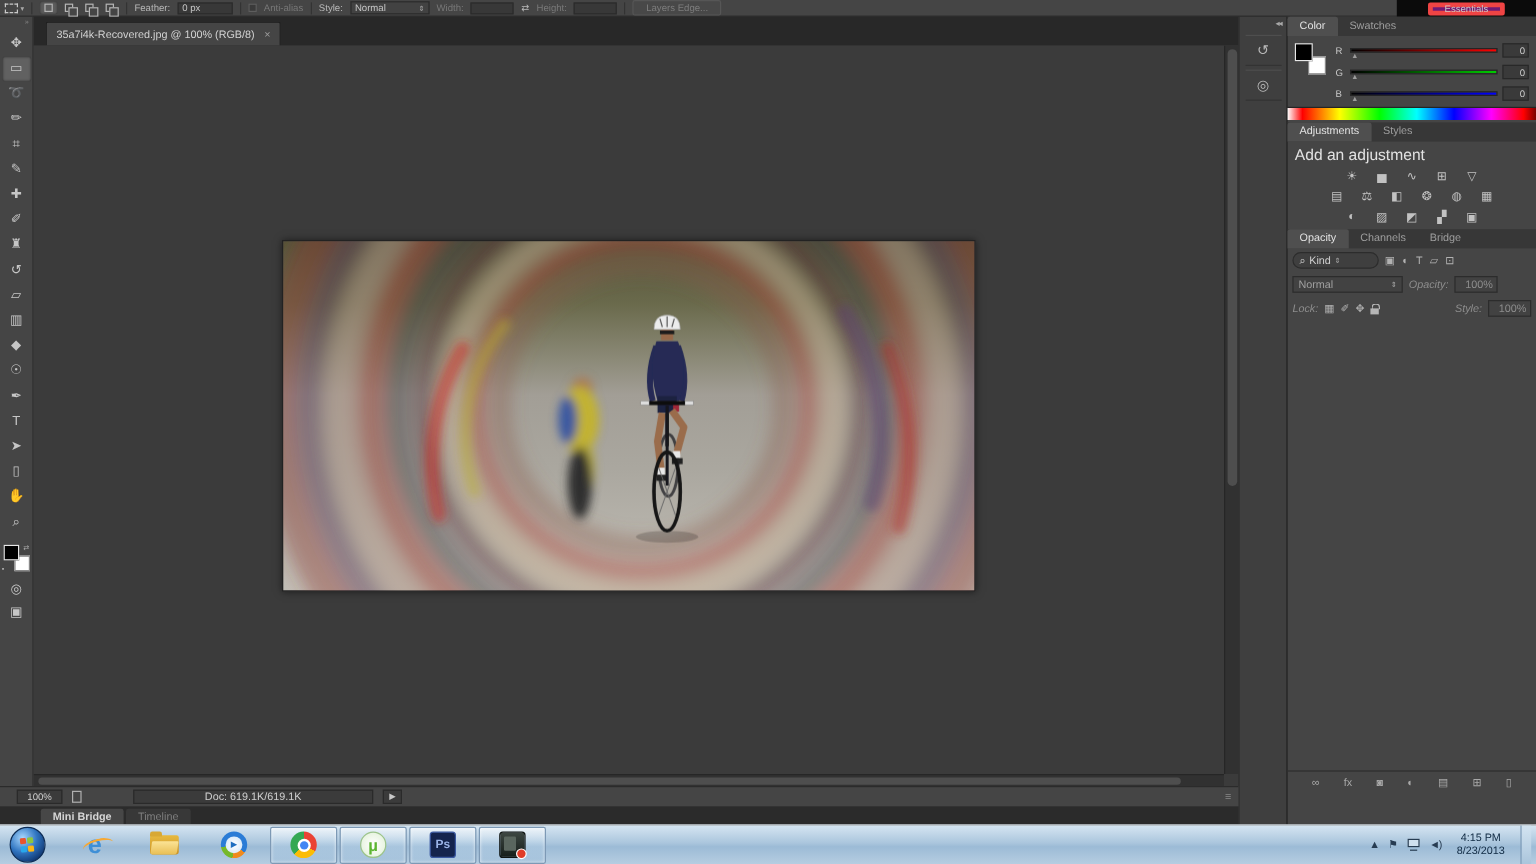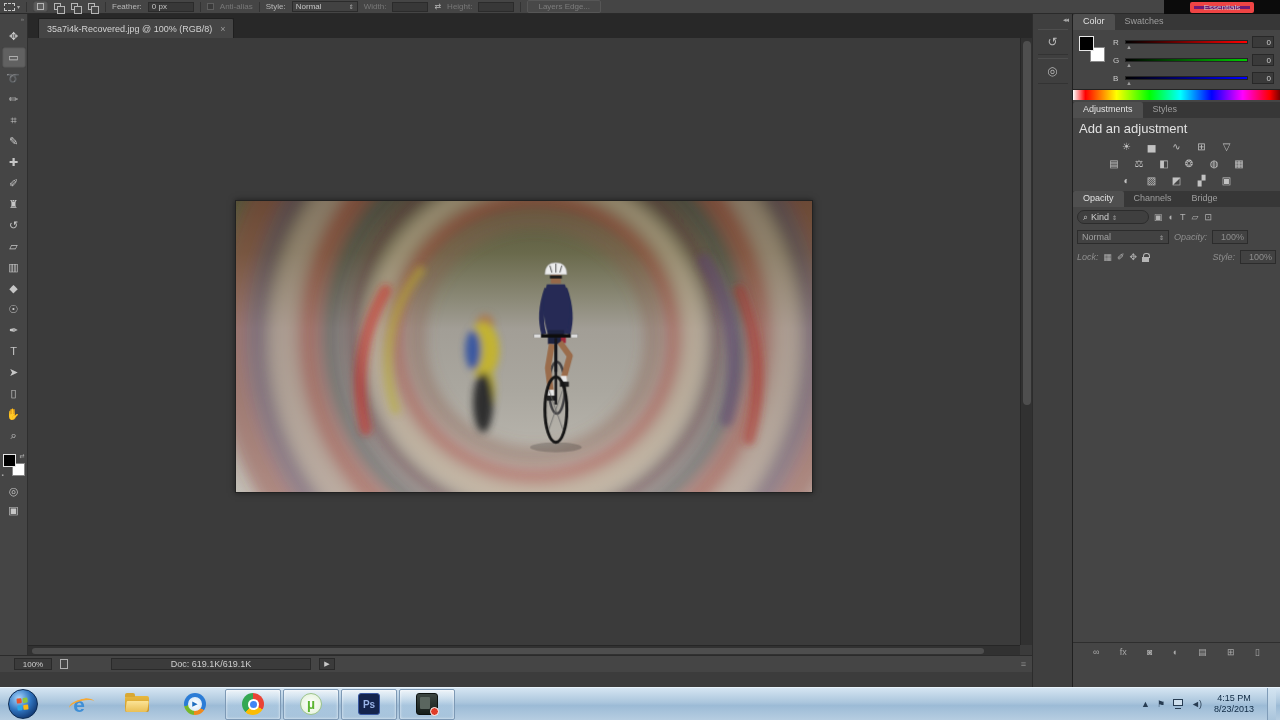--- a/index.html
+++ b/index.html
@@ -594,20 +594,26 @@
   </div>
 
   <div class="status-bar">
     <span class="zoom-field">100%</span>
     <span class="doc-icon"></span>
     <span class="doc-field">Doc: 619.1K/619.1K</span>
     <span class="status-arrow">▶</span>
     <span class="status-handle">≡</span>
   </div>
 
+  <div class="bottom-tabs">
+
+      <span class="btab active pressed">Mini Bridge</span>
+
+      <span class="btab">Timeline</span>
+    </div>
 
   <div class="taskbar">
     <div class="start-orb">
       <span class="flag">
         <span class="pane-r"></span>
           <span class="pane-g"></span>
           <span class="pane-b"></span>
           <span class="pane-y"></span>
       </span>
     </div>

